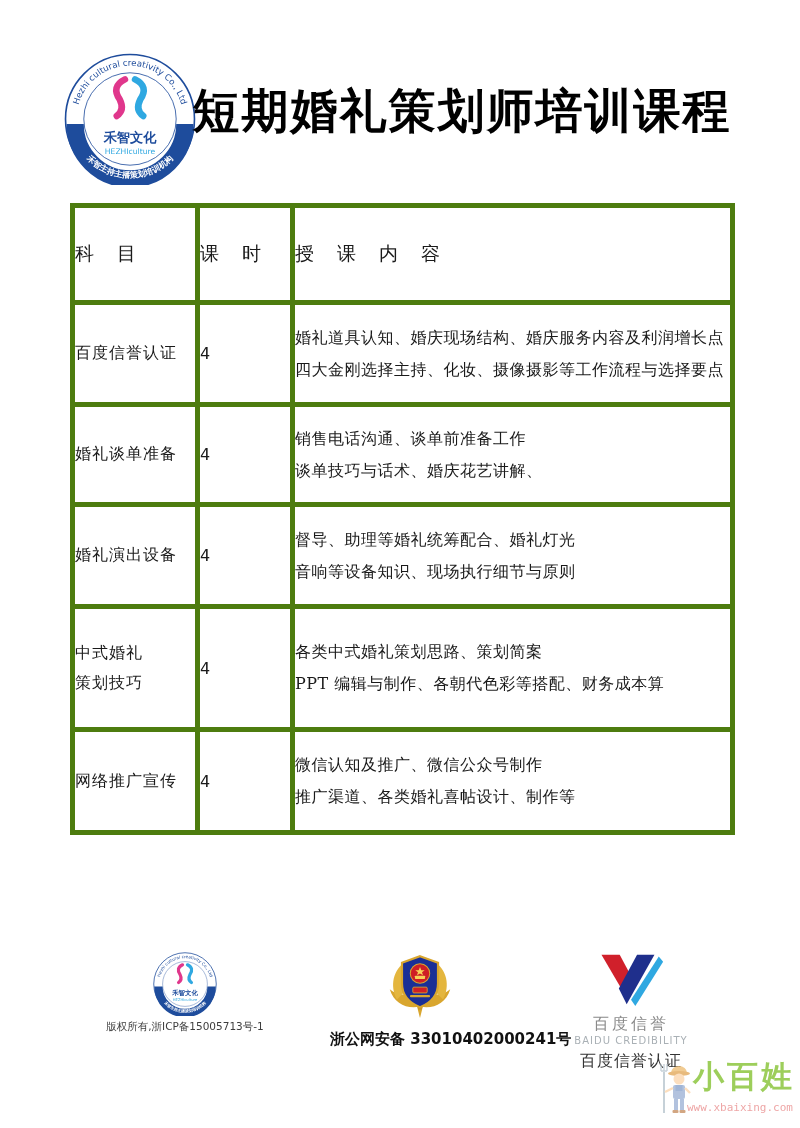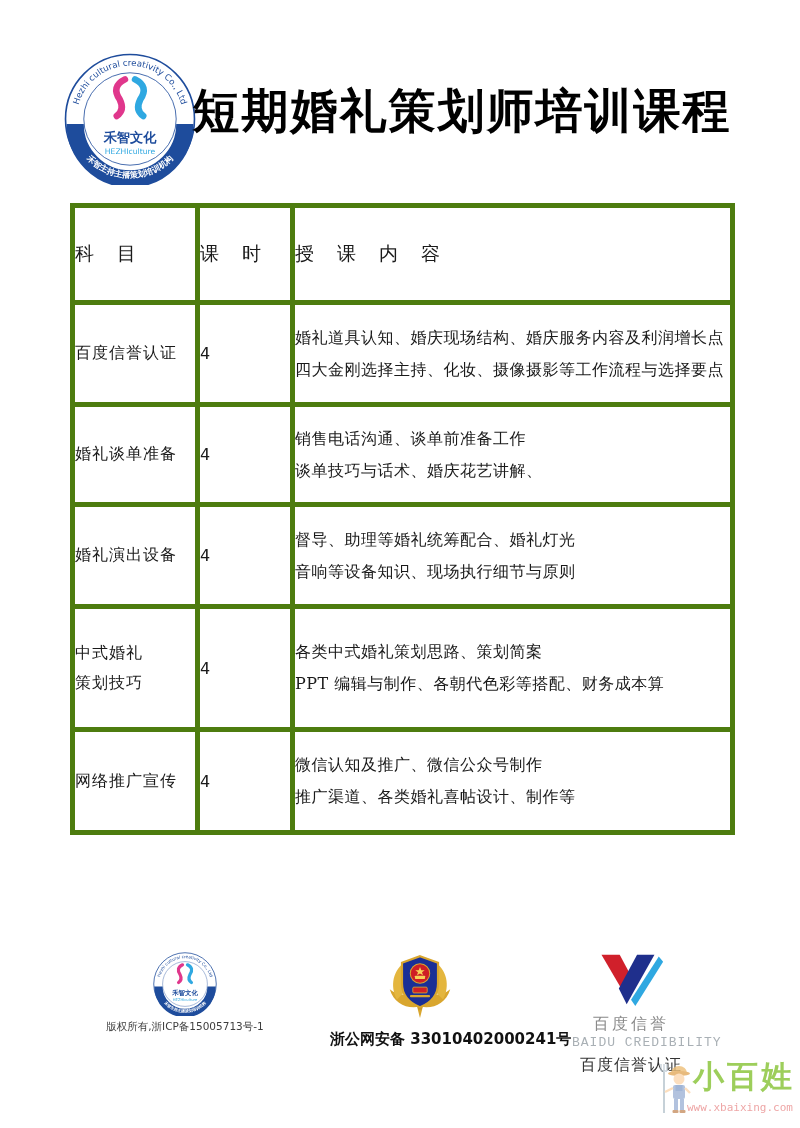--- a/index.html
+++ b/index.html
@@ -41,21 +41,21 @@
   td.hours   { font-size:16px; font-family:"DejaVu Sans","Liberation Sans",sans-serif; }
   td.content { font-size:16px; line-height:2.0; letter-spacing:0.5px; }
 
   
   .footer-left   { position:absolute; left:85px;  top:952px; width:200px; text-align:center; }
   .footer-center { position:absolute; left:330px; top:948px; width:180px; text-align:center; }
   .footer-right  { position:absolute; left:572px; top:952px; width:118px; text-align:center; }
   .copyright-text { font-size:10.5px; color:#3d3d3d; white-space:nowrap; }
   .police-record-text { margin-top:4px; font-size:15px; font-weight:bold; color:#111; white-space:nowrap; }
   .baidu-title { margin-top:4px; font-size:16px; color:#8a8a8a; letter-spacing:3px; white-space:nowrap; }
-  .baidu-subtitle { font-size:13px; color:#a9b0b5; letter-spacing:1px; white-space:nowrap;font-family:Liberation Mono, monospace; }
+  .baidu-subtitle { font-size:10px; color:#a9b0b5; letter-spacing:1px; white-space:nowrap; }
   .baidu-caption { margin-top:5px; font-size:16px; color:#333; letter-spacing:1px; white-space:nowrap; }
 
   
   .watermark { position:absolute; left:645px; top:1058px; width:152px; height:64px; }
   .watermark .farmer { position:absolute; left:14px; top:2px; }
   .watermark-name {
     position:absolute; left:48px; top:-2px; font-size:31px; font-weight:bold;
     color:#8cc63f; letter-spacing:3px; white-space:nowrap; opacity:.85;
   }
   .watermark-url {

